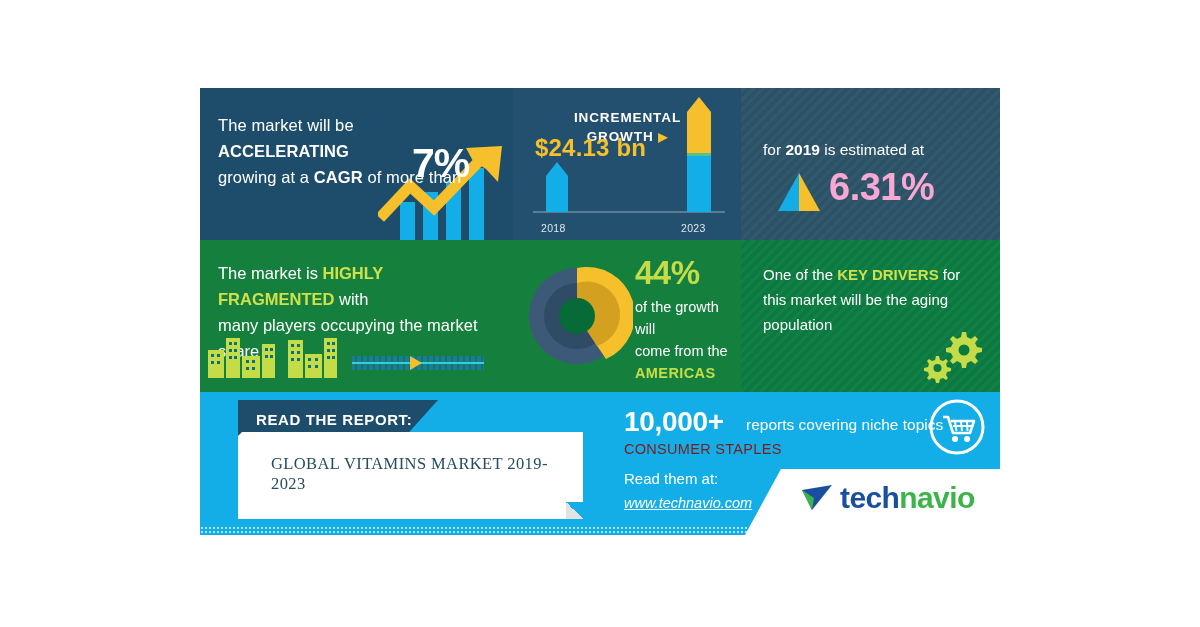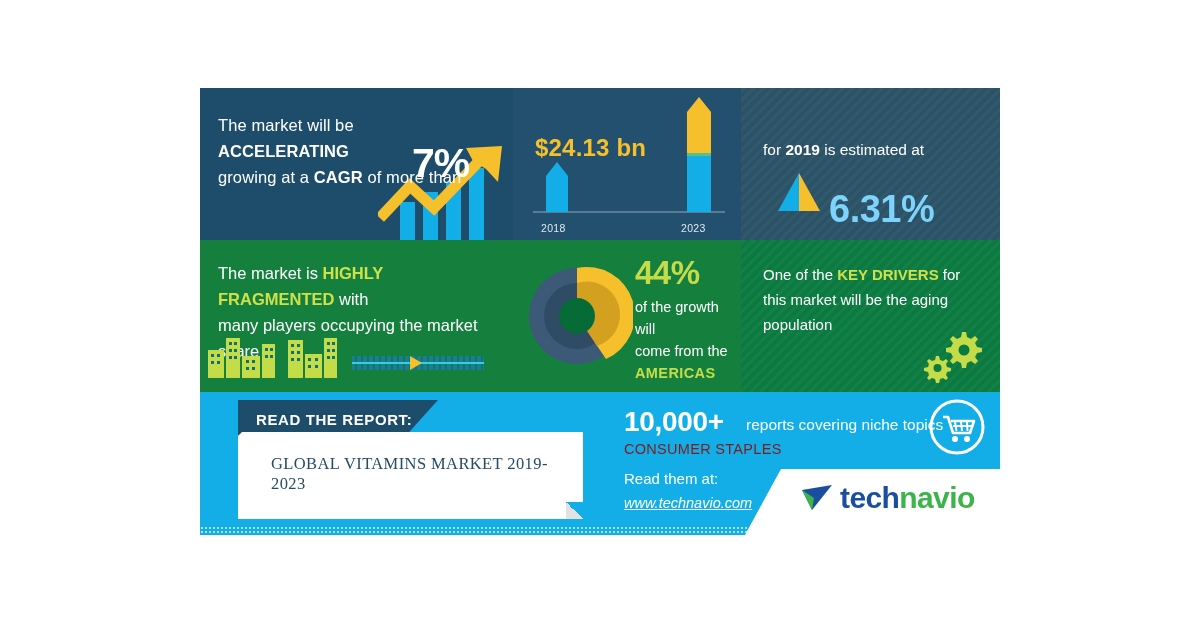--- a/index.html
+++ b/index.html
@@ -47,21 +47,21 @@
 
   .p-yoy{left:541px;top:0;width:259px;height:152px;background:#2b5266;}
   .p-yoy .stripes{position:absolute;inset:0;
     background-image:repeating-linear-gradient(-45deg,rgba(255,255,255,.035) 0 3px,rgba(0,0,0,0) 3px 7px);}
   .p-yoy .lead{
     position:absolute;left:22px;top:24px;width:225px;
     font-size:15.5px;line-height:25px;color:#ffffff;
   }
   .p-yoy .val{
     position:absolute;left:88px;top:78px;
-    font-size:38px;font-weight:bold;color:#7dd3fc;letter-spacing:-.5px;margin-top:22px;
+    font-size:38px;font-weight:bold;color:#f9a8d4;letter-spacing:-.5px;
   }
   .tri-ico{position:absolute;left:35px;top:83px;width:46px;height:42px;}
 
   
   .p-frag{left:0;top:152px;width:313px;height:152px;background:#15803d;}
   .p-frag .lead{
     position:absolute;left:18px;top:20px;width:285px;
     font-size:16.5px;line-height:26px;color:#ffffff;
   }
   .frag-art{position:absolute;left:0;top:62px;width:313px;height:90px;}
@@ -168,20 +168,25 @@
   </div>
 
   <div class="panel p-inc">
     <svg class="inc-chart" viewBox="0 0 212 146">
       <line x1="12" y1="118" x2="204" y2="118" stroke="#8fa9ba" stroke-width="1.2"></line>
       <path d="M25 82 L36 68 L47 82 L47 118 L25 118 Z" fill="#13aee8"></path>
       <path d="M166 18 L178 3 L190 18 L190 118 L166 118 Z" fill="#f5c02c"></path>
       <path d="M166 62 L190 62 L190 118 L166 118 Z" fill="#13aee8"></path>
       <rect x="166" y="59" width="24" height="3" fill="#5bbf8a"></rect>
     </svg>
+    <div class="hdr">
+      <span>INCREMENTAL</span><br>
+      <span>GROWTH</span>
+      <span class="caret">▶</span>
+    </div>
     <div class="val">$24.13 bn</div>
     <div class="yl a">2018</div>
     <div class="yl b">2023</div>
   </div>
 
   <div class="panel p-yoy">
     <div class="stripes"></div>
     <div class="lead">
       <br>
       <span>for </span><span class="hl-w">2019</span><span> is estimated at</span>

